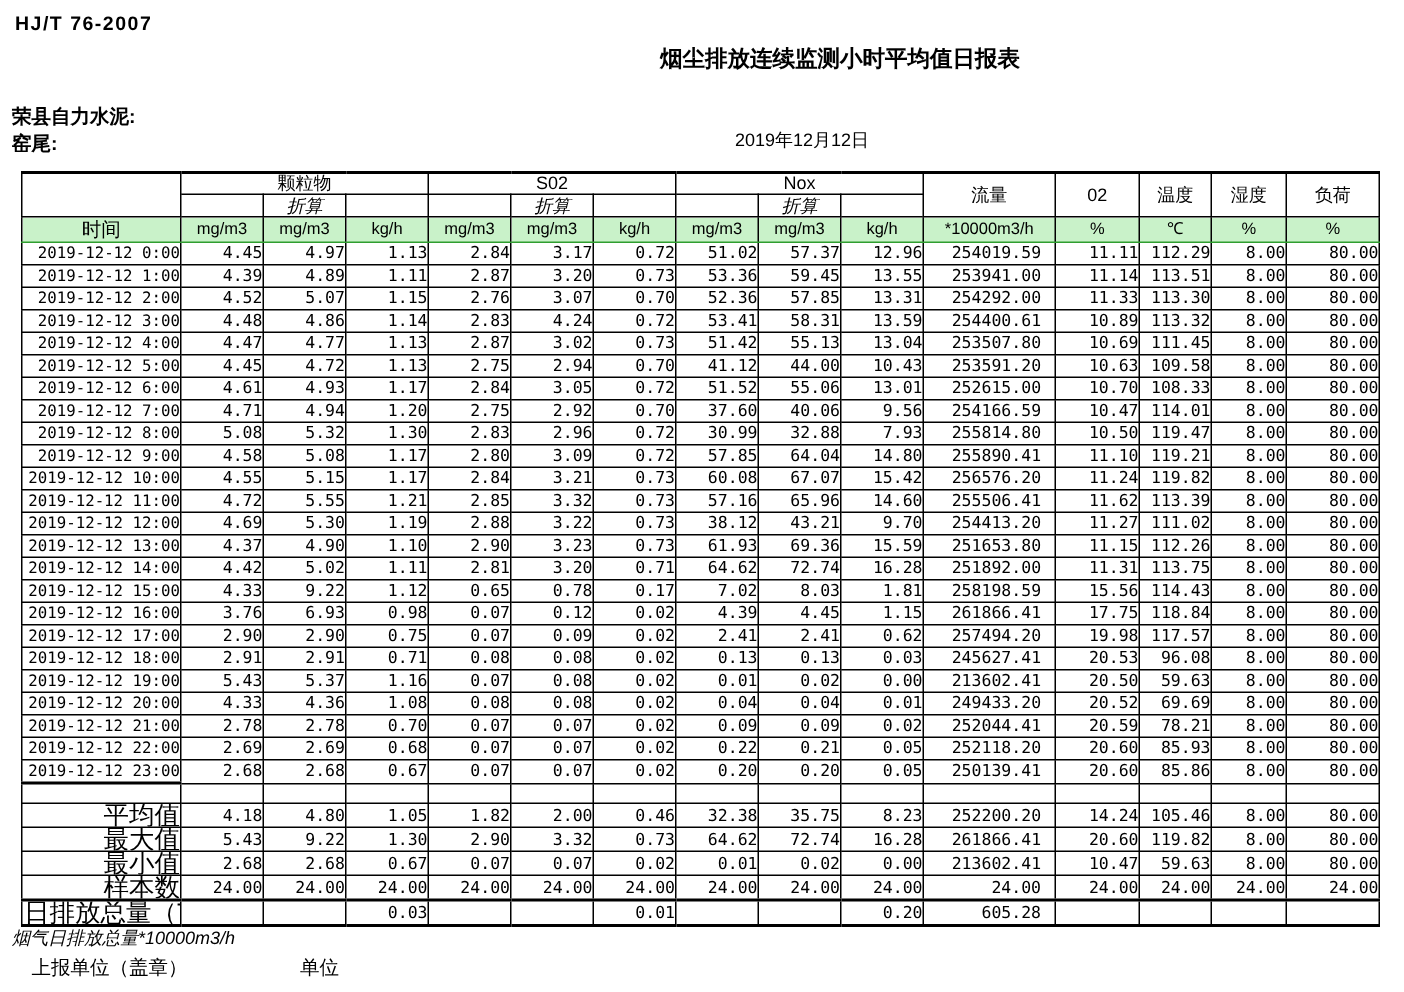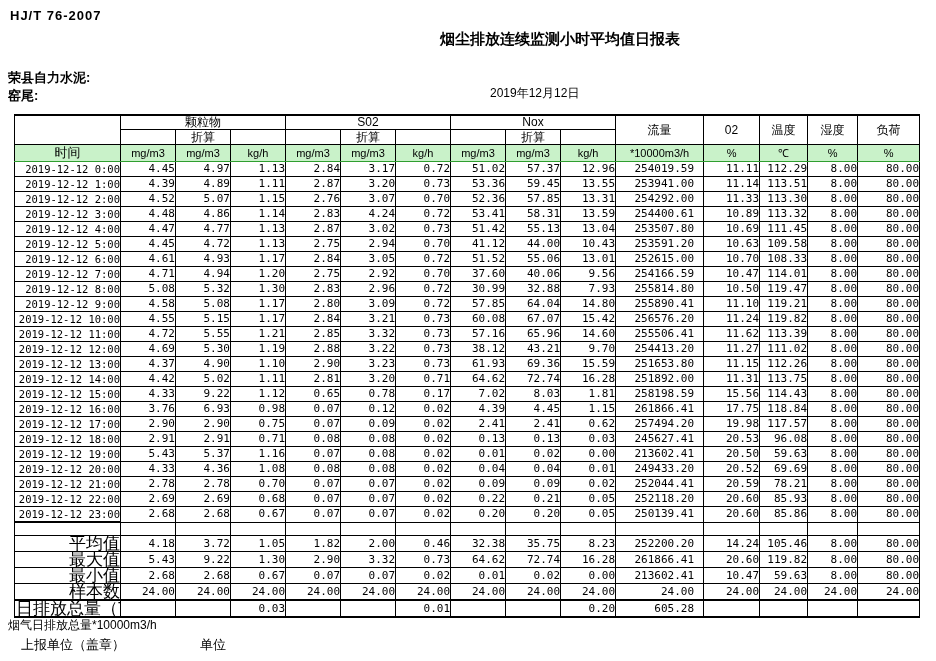--- a/index.html
+++ b/index.html
@@ -16,39 +16,39 @@
   table.report{
     position:absolute;left:14px;top:114px;width:904px;
     border-collapse:collapse;table-layout:fixed;
     font-size:11px;
   }
   table.report th,table.report td{
     border:1px solid #000;padding:0;margin:0;overflow:hidden;white-space:nowrap;
   }
   thead th{font-weight:normal;}
   tr.grp-row th{height:13px;line-height:13px;font-size:12px;border-top:2px solid #000;text-align:center;}
-  tr.sub-row th{height:14px;line-height:14px;font-size:12px;text-align:center;}
+  tr.sub-row th{height:14px;line-height:14px;font-size:12px;text-align:center;font-style:italic;}
   tr.unit-row th{
     height:16px;line-height:16px;background:#c9f2c9;font-size:11px;text-align:center;
     border-bottom:1px solid #2f9e2f;
   }
   tr.unit-row th.timehead{font-size:13px;}
   tbody td{height:14px;line-height:14px;font-family:"DejaVu Sans Mono",monospace;}
   td.time{text-align:right;padding-right:3px;font-size:10.5px;}
   td.num{text-align:right;padding-right:11px;}
   td.num.c9{padding-right:9px;}
   tr.spacer td{height:12px;}
   tr.spacer td:first-child{border-top:2px solid #000;}
   tbody.summary td{height:15px;line-height:15px;}
   td.slabel{text-align:right;padding-right:3px;font-size:17px;font-family:"Liberation Sans",sans-serif;}
   td.slabel.total{text-align:left;padding-left:1px;}
   tr.count-row td{border-bottom:2px solid #000;padding-left:12px;}
   tr.total-row td{border-bottom:2px solid #000;}
 
-  .flow-total{position:absolute;left:8px;top:617px;font-size:12px;}
+  .flow-total{position:absolute;left:8px;top:617px;font-size:12px;font-style:italic;}
   .report-unit{position:absolute;left:8px;top:636px;font-size:13px;margin-left:13px;}
   .unit-label{position:absolute;left:200px;top:636px;font-size:13px;}
 </style>
 </head>
 <body>
 
 <div class="std-code">HJ/T  76-2007</div>
 <div class="report-title">烟尘排放连续监测小时平均值日报表</div>
 <div class="company">荣县自力水泥:</div>
 <div class="location">窑尾:</div>
@@ -539,21 +539,21 @@
         <td></td>
         <td></td>
         <td></td>
         <td></td>
       </tr>
     </tbody>
   <tbody id="summary-rows" class="summary">
       <tr class="avg-row">
         <td class="slabel">平均值</td>
         <td class="num c0">4.18</td>
-        <td class="num c1">3.72</td>
+        <td class="num c1">4.80</td>
         <td class="num c2">1.05</td>
         <td class="num c3">1.82</td>
         <td class="num c4">2.00</td>
         <td class="num c5">0.46</td>
         <td class="num c6">32.38</td>
         <td class="num c7">35.75</td>
         <td class="num c8">8.23</td>
         <td class="num c9">252200.20</td>
         <td class="num c10">14.24</td>
         <td class="num c11">105.46</td>

